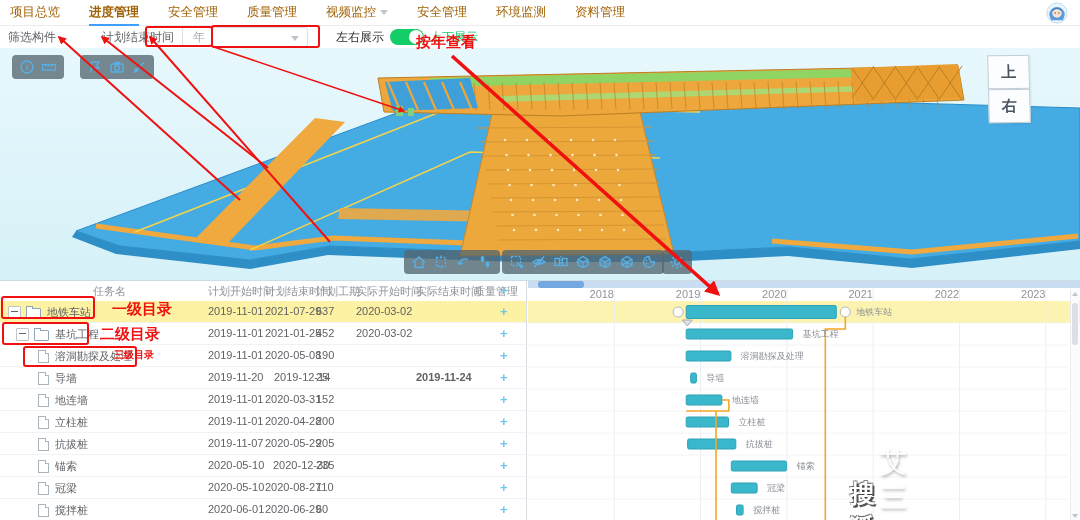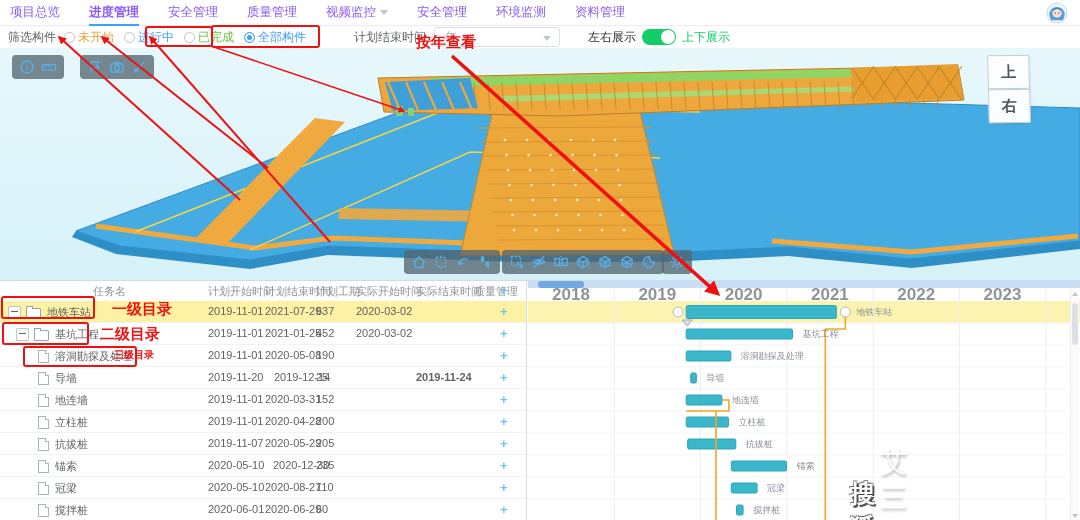--- a/index.html
+++ b/index.html
@@ -1,20 +1,20 @@
 <!DOCTYPE html>
 <html><head>
 <meta charset="utf-8">
 <style>
   html,body{margin:0;padding:0;}
   body{font-family:"Liberation Sans","DejaVu Sans",sans-serif;}
   #app{position:relative;width:1080px;height:520px;background:#fff;overflow:hidden;font-size:12px;color:#303133;}
   
   #nav{position:absolute;left:0;top:0;width:1080px;height:26px;background:#fff;border-bottom:1px solid #ececec;display:flex;align-items:center;padding-left:10px;box-sizing:border-box;}
-  .nav-item{position:relative;height:26px;line-height:24px;margin-right:29px;font-size:12.5px;color:#8b5cf6;cursor:pointer;white-space:nowrap;}
+  .nav-item{position:relative;height:26px;line-height:24px;margin-right:29px;font-size:12.5px;color:#a16207;cursor:pointer;white-space:nowrap;}
   .nav-item.active{font-weight:bold;}
   .nav-item.active::after{content:"";position:absolute;left:0;right:0;bottom:0;height:2px;background:#409eff;}
   .nav-caret{display:inline-block;width:0;height:0;border-left:4px solid transparent;border-right:4px solid transparent;border-top:5px solid #c0c4cc;margin-left:4px;vertical-align:middle;}
   #avatar{position:absolute;right:12px;top:2px;width:22px;height:22px;}
   
   #filterbar{position:absolute;left:0;top:26px;width:1080px;height:22px;background:#fff;display:flex;align-items:center;padding-left:8px;box-sizing:border-box;font-size:12px;}
   .radio{display:flex;align-items:center;margin-right:10px;cursor:pointer;}
   .radio .dot{width:11px;height:11px;border:1px solid #c0c4cc;border-radius:50%;margin-right:3px;box-sizing:border-box;background:#fff;}
   .radio.sel .dot{background:#409eff;border-color:#409eff;box-shadow:inset 0 0 0 2px #fff;}
   #assoc-box{margin-left:10px;color:#606266;white-space:nowrap;}
@@ -45,21 +45,21 @@
   .toggle-box::after{content:"";position:absolute;left:2px;right:2px;top:4px;border-top:1px solid #606266;}
   .folder-ic{width:13px;height:9px;border:1px solid #8fa6b8;border-radius:1px;position:relative;margin-right:6px;flex:none;background:#fff;margin-top:2px;}
   .folder-ic::before{content:"";position:absolute;top:-3px;left:-1px;width:5px;height:2px;border:1px solid #8fa6b8;border-bottom:none;background:#fff;}
   .file-ic{width:9px;height:11px;border:1px solid #aab4bd;margin-right:6px;flex:none;position:relative;background:#fff;}
   .file-ic::before{content:"";position:absolute;right:-1px;top:-1px;width:3px;height:3px;background:#fff;border-left:1px solid #aab4bd;border-bottom:1px solid #aab4bd;}
   .plus{color:#6fc6ec;font-weight:bold;font-size:13px;}
   
   #gantt{position:absolute;left:528px;top:0;width:552px;height:240px;overflow:hidden;}
   #g-scroll{position:absolute;left:0;top:0;width:552px;height:7px;background:#c9ddf3;cursor:pointer;}
   #g-thumb{position:absolute;left:10px;top:0;width:46px;height:7px;background:#74a8e0;border-radius:3px;}
-  .year-label{position:absolute;top:7px;width:86px;text-align:center;font-size:17px;color:#909399;line-height:13px;font-weight:bold;}
+  .year-label{position:absolute;top:7px;width:86px;text-align:right;font-size:11px;color:#909399;line-height:13px;}
   #g-svg{position:absolute;left:0;top:0;}
   .bar-label{position:absolute;font-size:9px;color:#8a8f96;white-space:nowrap;line-height:10px;}
   #v-scroll{position:absolute;left:542px;top:8px;width:9px;height:232px;background:#fbfbfb;border-left:1px solid #ececec;box-sizing:border-box;cursor:pointer;}
   #v-scroll .arr{position:absolute;left:1px;width:0;height:0;border-left:3px solid transparent;border-right:3px solid transparent;}
   #v-thumb{position:absolute;left:1px;top:14px;width:6px;height:42px;background:#dcdfe6;border-radius:3px;}
   
   #overlay{position:absolute;left:0;top:0;width:1080px;height:520px;pointer-events:none;z-index:40;}
   .red-note{position:absolute;color:#f01010;font-weight:bold;white-space:nowrap;z-index:41;pointer-events:none;}
   
   #watermark{position:absolute;z-index:45;pointer-events:none;}
@@ -85,38 +85,20 @@
     <circle cx="12" cy="12" r="11" fill="#eaf6fd" stroke="#bfd9ea"></circle>
     <path d="M3.5,14 a8.5,8.5 0 0 1 17,0 l-2,6 h-13 z" fill="#5a9bdc"></path>
     <circle cx="12" cy="12" r="5.2" fill="#f9e0cc"></circle>
     <path d="M6.5,10 a6,6 0 0 1 11,0 l-1.5,-0.5 a5,5 0 0 0 -8,0 z" fill="#3f7fc4"></path>
     <circle cx="10" cy="12" r="0.7" fill="#555"></circle>
       <circle cx="14" cy="12" r="0.7" fill="#555"></circle>
   </svg>
 
   <div id="filterbar">
     <span style="color:#606266;margin-right:8px;">筛选构件</span>
-    <span id="radio-slot" style="display: flex;">
-        <span class="radio">
-          <span class="dot"></span>
-          <span style="color: rgb(230, 162, 60);">未开始</span>
-        </span>
-        <span class="radio">
-          <span class="dot"></span>
-          <span style="color: rgb(64, 158, 255);">进行中</span>
-        </span>
-        <span class="radio">
-          <span class="dot"></span>
-          <span style="color: rgb(103, 194, 58);">已完成</span>
-        </span>
-        <span class="radio sel">
-          <span class="dot"></span>
-          <span style="color: rgb(64, 158, 255);">全部构件</span>
-        </span>
-      </span>
     <span id="unit-label">计划结束时间</span>
     <span id="unit-select">
       <span>年</span>
       <span class="caret"></span>
     </span>
     <span id="lr-label">左右展示</span>
     <span id="toggle">
         <span class="knob"></span>
       </span>
     <span id="tb-label">上下展示</span>

